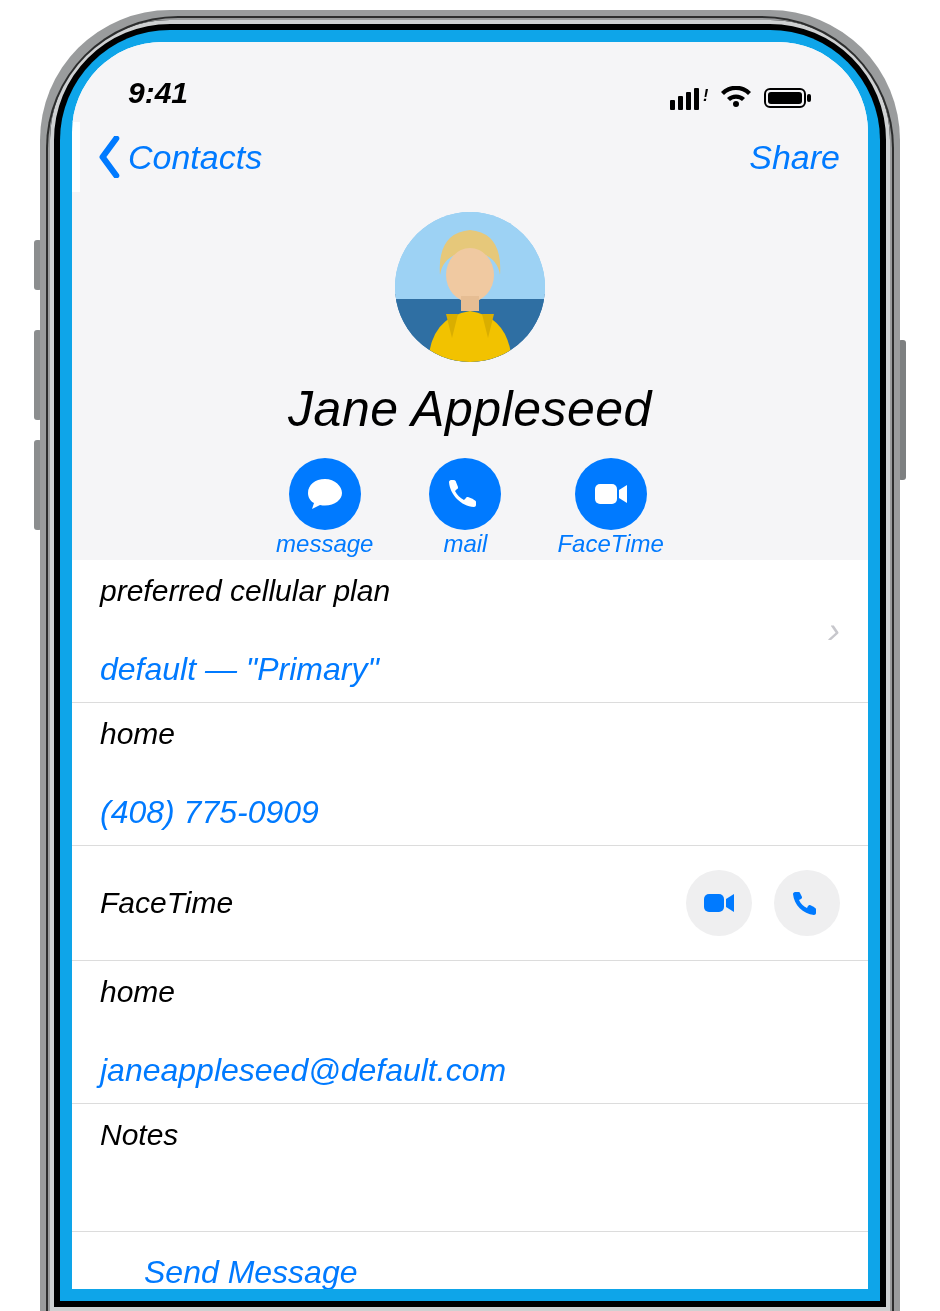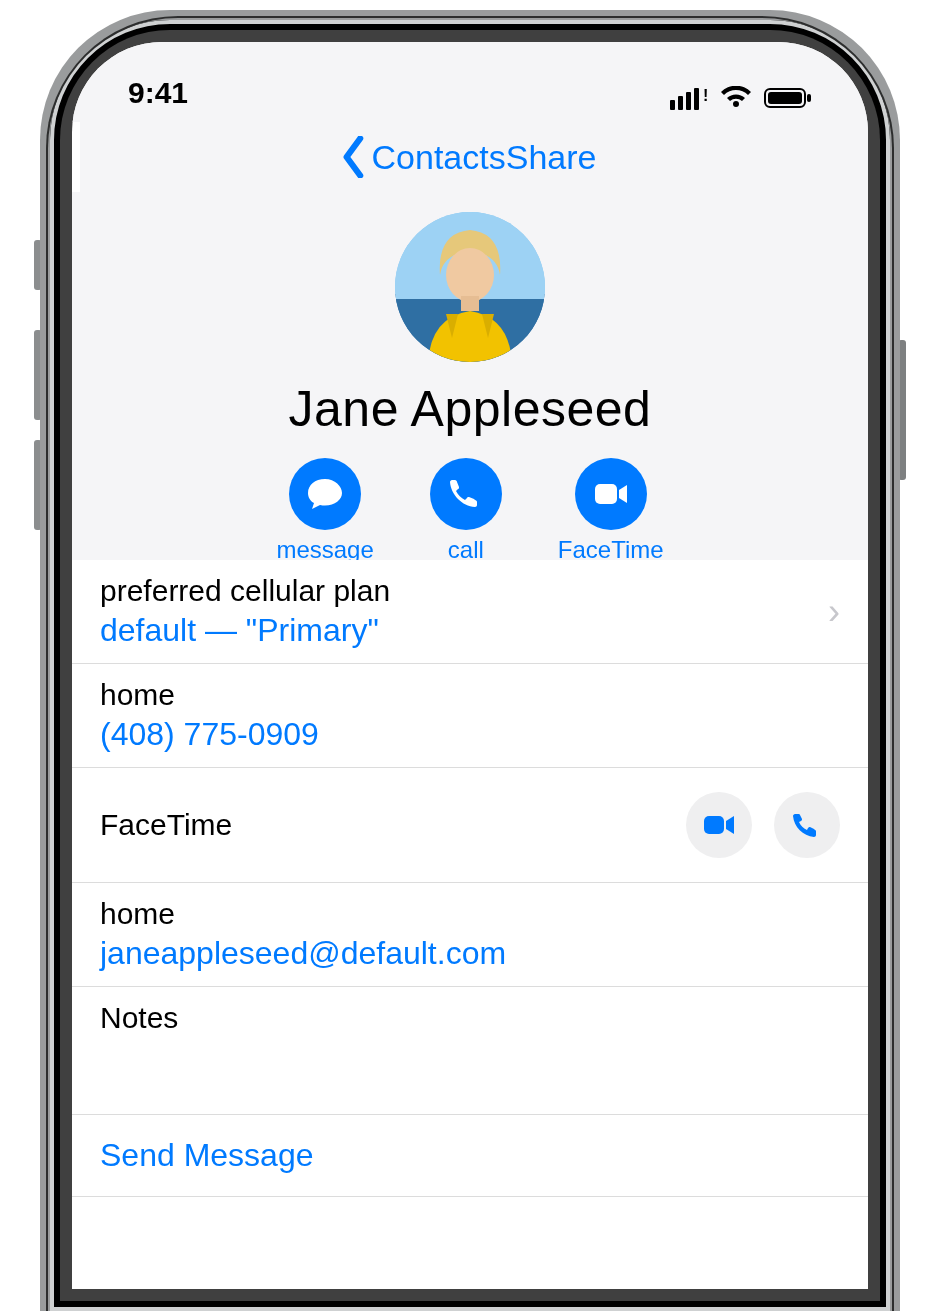--- a/index.html
+++ b/index.html
@@ -26,24 +26,25 @@
   .device-frame::after{
     content:"";
     position:absolute;
     inset:-2px;
     border-radius:130px 130px 0 0;
     box-shadow: 0 0 0 2px #2d2e2e;
     pointer-events:none;
   }
   .device-inner {
     width: 100%; height: 100%;
-    background: #404040;
+    background: #0ea5e9;
     border-radius: 110px 110px 0 0;
     padding: 12px;
     overflow: hidden;
+    font-style: italic;
   }
   .screen {
     position: relative;
     width: 100%; height: 100%;
     background: #fff;
     border-radius: 90px 90px 0 0;
     overflow: hidden;
   }
 
   
@@ -91,21 +92,21 @@
     font-size: 30px;
     background: #f5f5f7;
   }
   .status-right { display: flex; align-items: center; gap: 12px; }
   .status-right svg { display:block; }
 
   
   .nav-bar {
     position: absolute; top: 80px; left: 0; right: 0;
     height: 70px;
-    display: flex; align-items: center; justify-content: center;
+    display: flex; align-items: center; justify-content: space-between;
     padding: 0 28px 0 16px;
     background: #f5f5f7;
     margin-left: 8px;
   }
   .nav-back {
     display: flex; align-items: center;
     color: #007aff;
     font-size: 34px;
     gap: 4px;
     cursor: pointer;
@@ -133,21 +134,21 @@
     font-size: 50px;
     letter-spacing: 0.5px;
     color: #000;
     font-weight: 400;
   }
   .action-row {
     margin-top: 20px;
     display: flex; gap: 56px;
   }
   .action-btn {
-    display: flex; flex-direction: column; align-items: center; gap: 6px;
+    display: flex; flex-direction: column; align-items: center; 
     cursor: pointer;
   }
   .action-circle {
     width: 72px; height: 72px; border-radius: 50%;
     background: #007aff;
     display: flex; align-items: center; justify-content: center;
   }
   .action-circle svg { width: 38px; height: 38px; fill: #fff; }
   .action-label { font-size: 24px; color: #007aff; }
 
@@ -155,20 +156,21 @@
   .list {
     position: absolute; left:0; right:0;
     top: 518px;
     background:#fff;
   }
   .row {
     padding: 14px 28px 14px 28px;
     border-bottom: 1px solid #dcdcdc;
     display:flex; flex-direction:column;
     position:relative;
+    gap:39px;
   }
   .row .label   { font-size: 30px; color:#000; }
   .row .value   { font-size: 32px; color:#007aff; margin-top:4px;}
   .row .chevron {
     position:absolute; right:28px; top:50%; transform:translateY(-50%);
     color:#c7c7cc; font-size:36px;
   }
   .row.facetime-row {
     flex-direction:row; align-items:center; justify-content:space-between;
     padding-top:24px; padding-bottom:24px;
@@ -176,21 +178,21 @@
   .ft-buttons { display:flex; gap:22px;}
   .ft-btn {
     width:66px; height:66px; border-radius:50%;
     background:#efeff0;
     display:flex; align-items:center; justify-content:center;
     cursor:pointer;
   }
   .ft-btn svg{ width:34px; height:34px; fill:#007aff; }
 
   .row.notes-row { border-top:1px solid #dcdcdc; margin-top:-1px; padding-bottom:79px;}
-  .row.link-row .value{ margin-top:0; }
+  .row.link-row .value{ margin-top:0;margin-left:44px; }
   .row.link-row { padding-top:22px; padding-bottom:22px; cursor:pointer;}
   .row.link-row.last{ border-bottom:none;}
 </style>
 </head>
 <body>
 
 <div class="side-btn l1"></div>
 <div class="side-btn l2"></div>
 <div class="side-btn l3"></div>
 <div class="side-btn r1"></div>
@@ -262,21 +264,21 @@
             </svg>
           </div>
           <span class="action-label">message</span>
         </div>
         <div class="action-btn">
           <div class="action-circle">
             <svg viewBox="0 0 38 38">
               <path d="M27 24l-5-2c-1 0-2 0-2 1l-2 2c-4-2-7-5-9-9l2-2c1 0 1-1 1-2l-2-5c0-1-1-2-2-2H5c-1 0-2 1-2 2 1 13 12 24 25 25 1 0 2-1 2-2v-3c0-1-1-2-2-2z"></path>
             </svg>
           </div>
-          <span class="action-label">call</span>
+          <span class="action-label">mail</span>
         </div>
         <div class="action-btn">
           <div class="action-circle">
             <svg viewBox="0 0 38 38">
               <rect x="3" y="9" width="22" height="20" rx="5"></rect>
               <path d="M27 15l8-5v18l-8-5z"></path>
             </svg>
           </div>
           <span class="action-label">FaceTime</span>
         </div>

